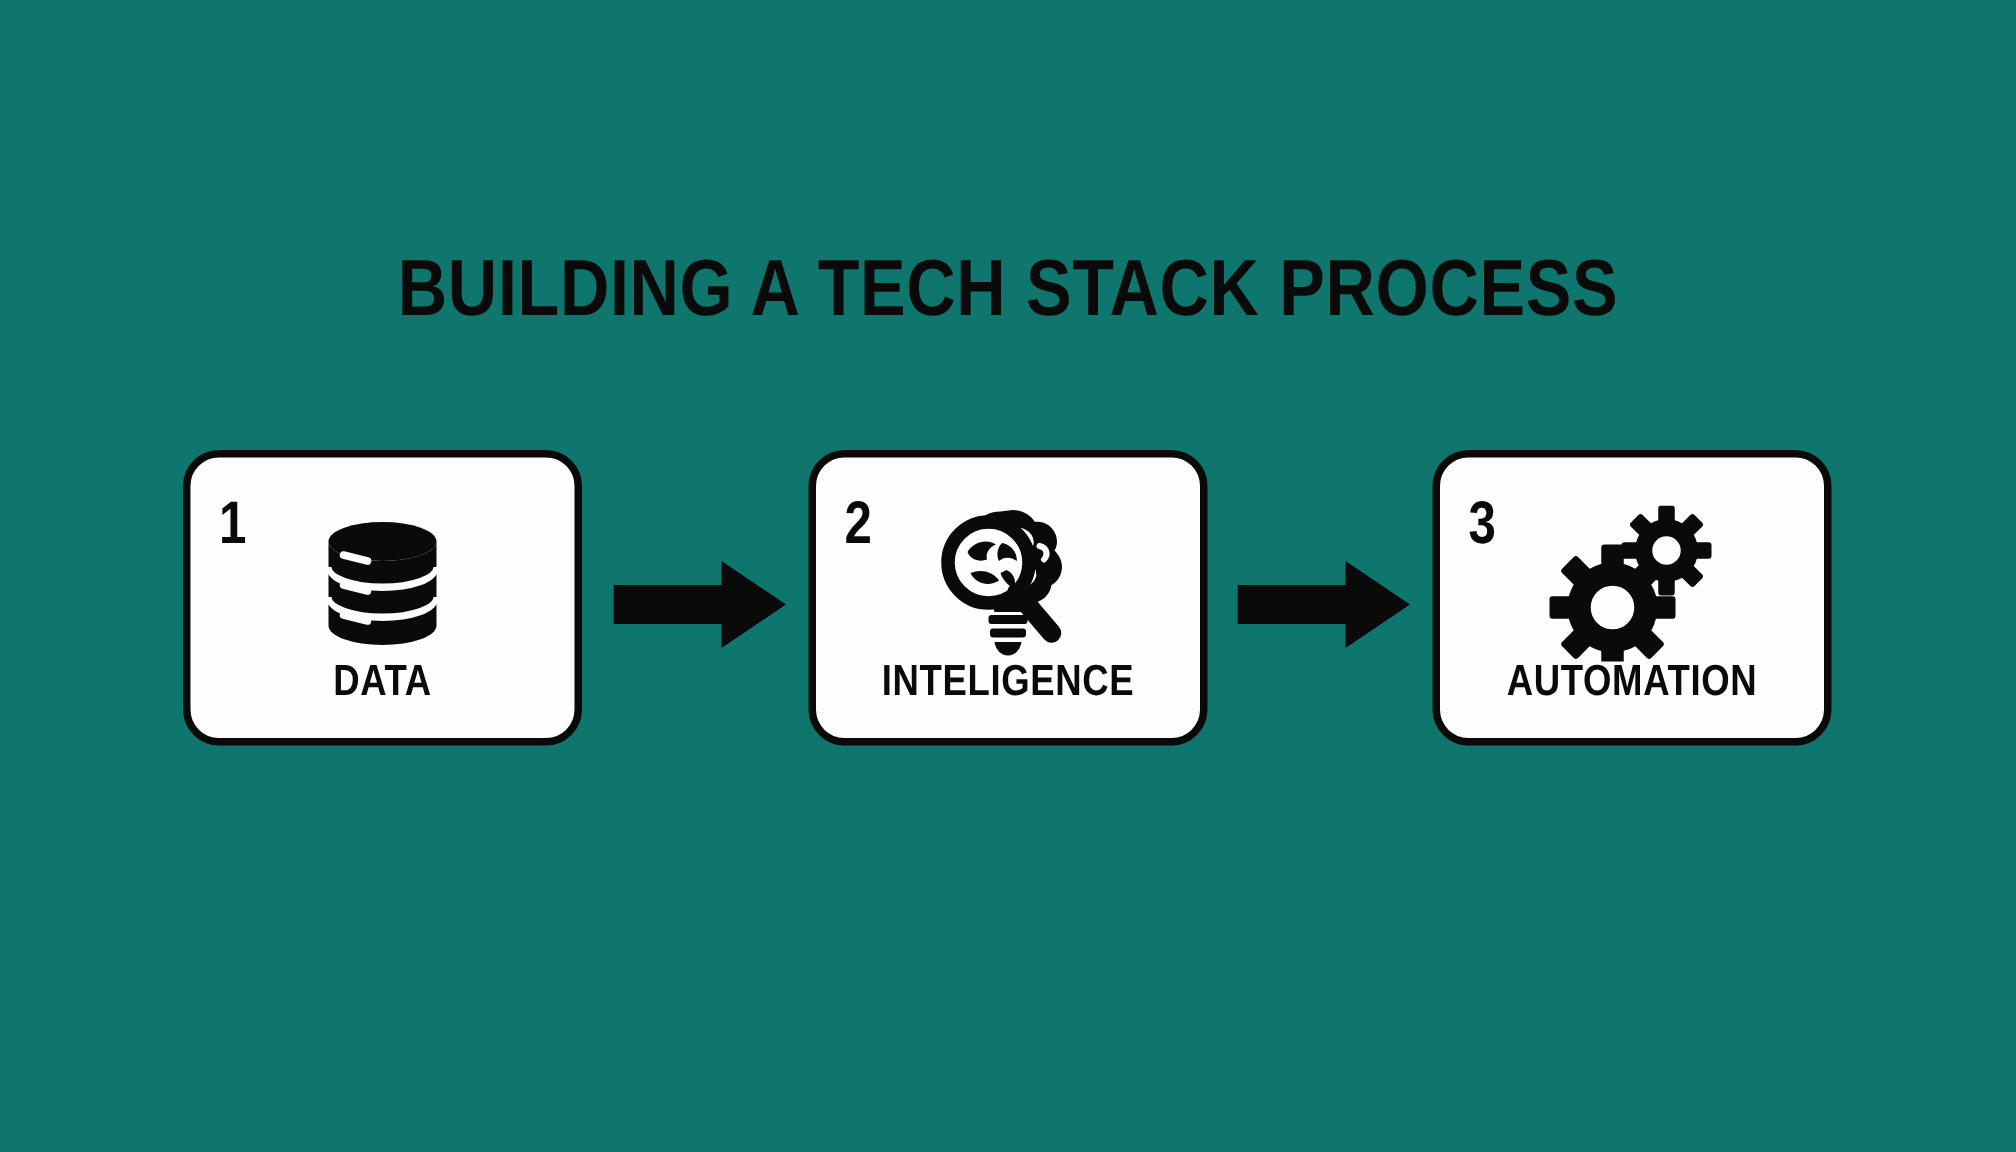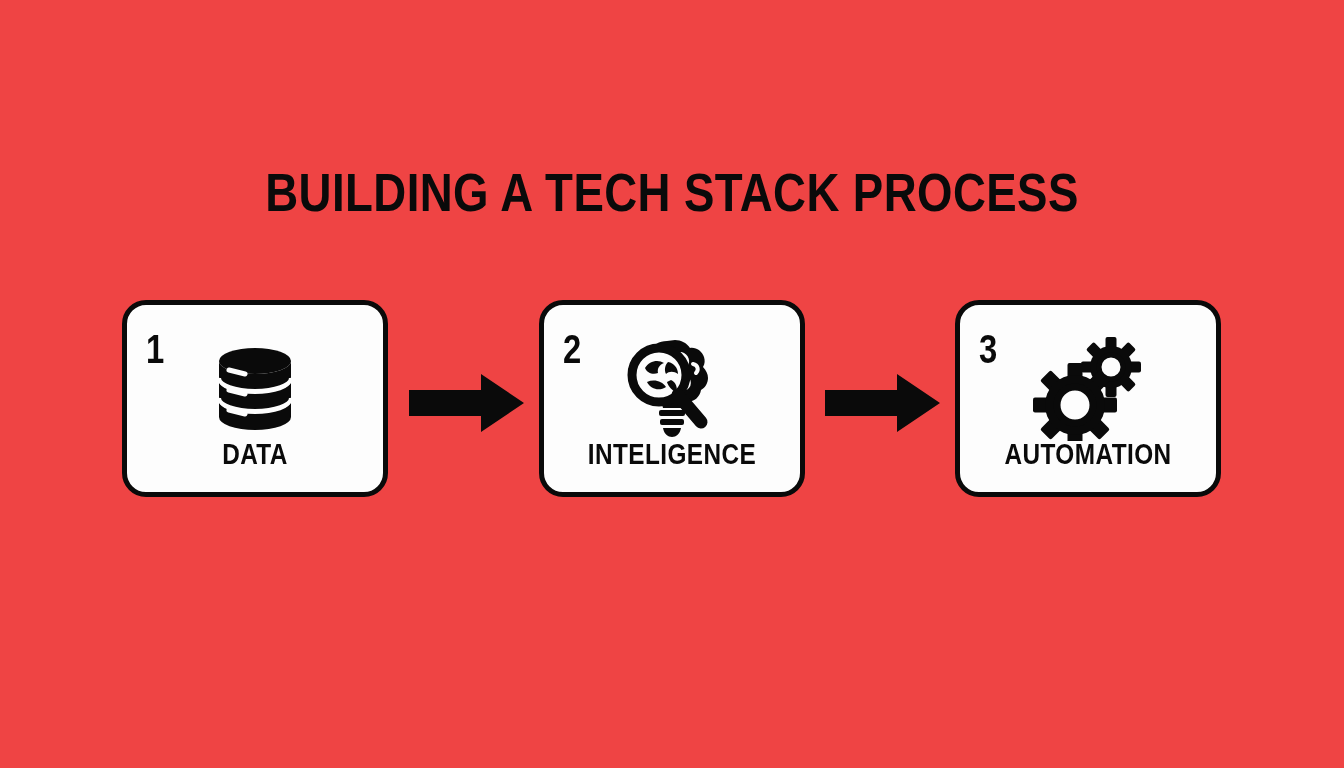--- a/index.html
+++ b/index.html
@@ -10,21 +10,21 @@
     width: 1344px;
     height: 768px;
     background: #fdfdfd;
     font-family: "Liberation Sans", sans-serif;
     overflow: hidden;
   }
   .stage {
     position: relative;
     width: 1344px;
     height: 768px;
-    background: #ef4444;
+    background: #0f766e;
   }
 
   
   .title {
     position: absolute;
     left: 0;
     top: 166px;
     width: 1344px;
     text-align: center;
     font-family: "Liberation Sans Narrow", "Liberation Sans", sans-serif;

